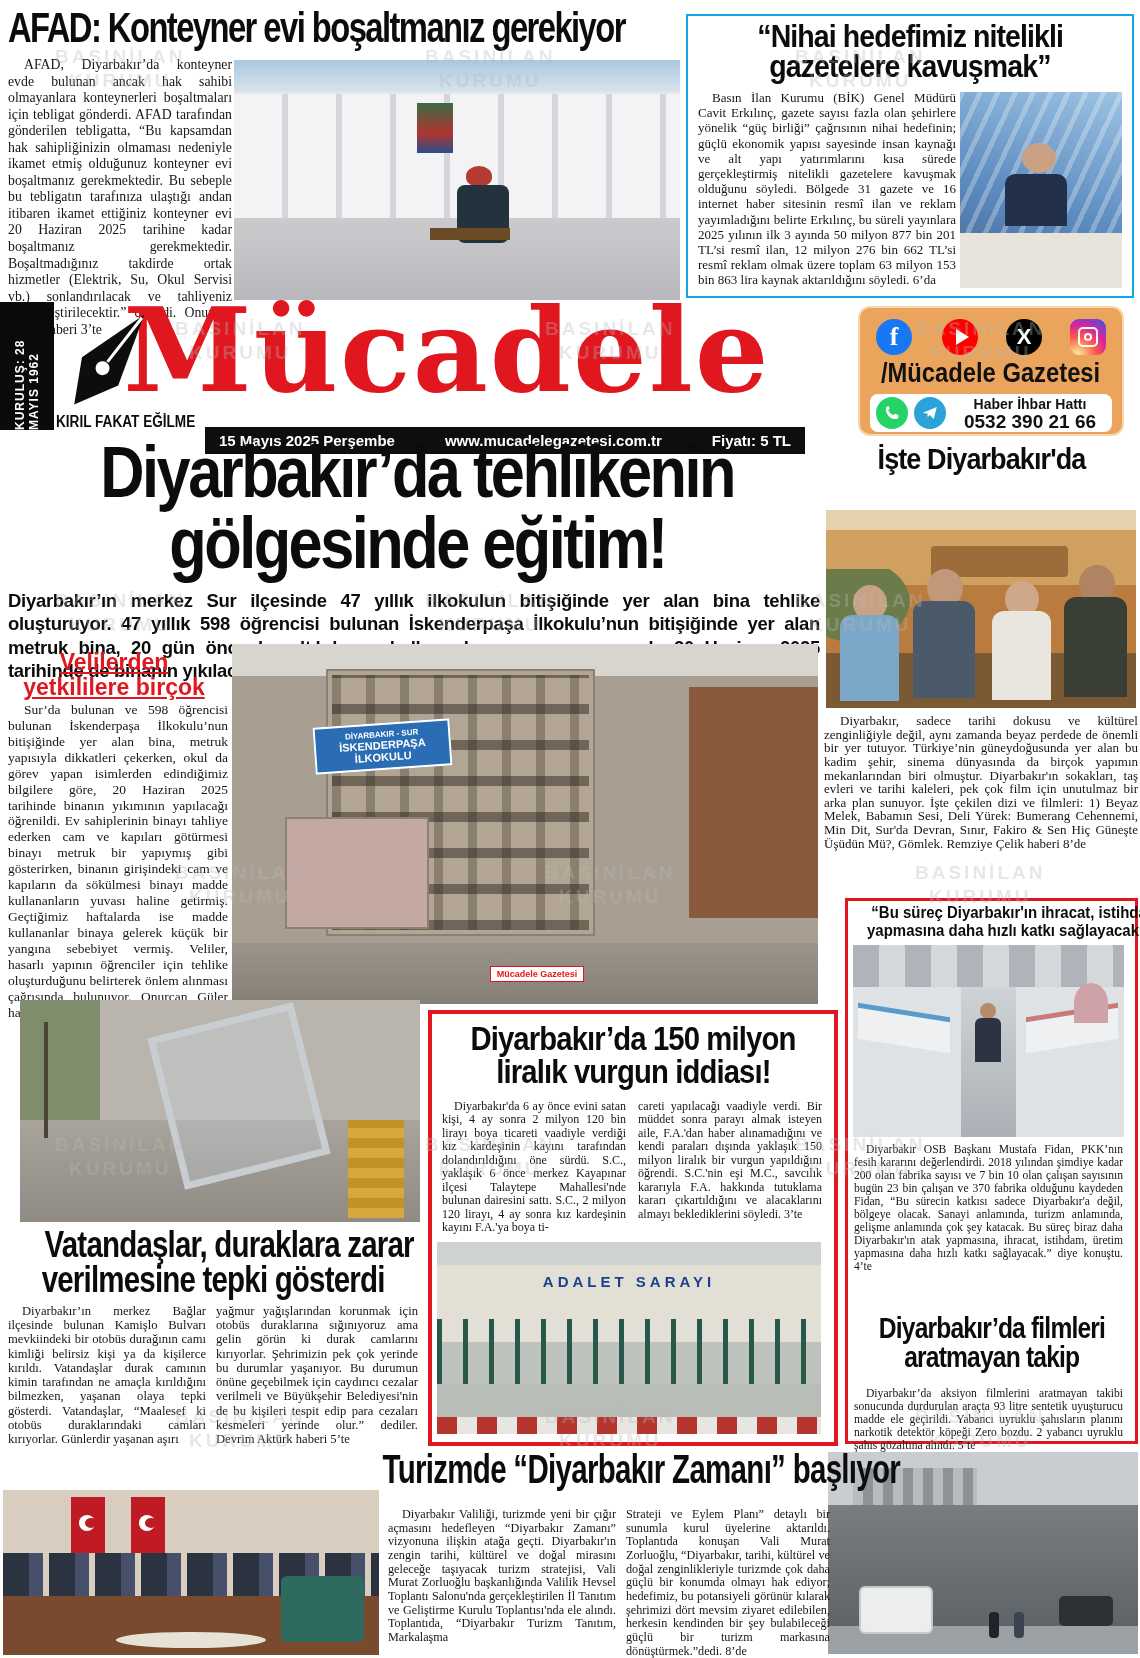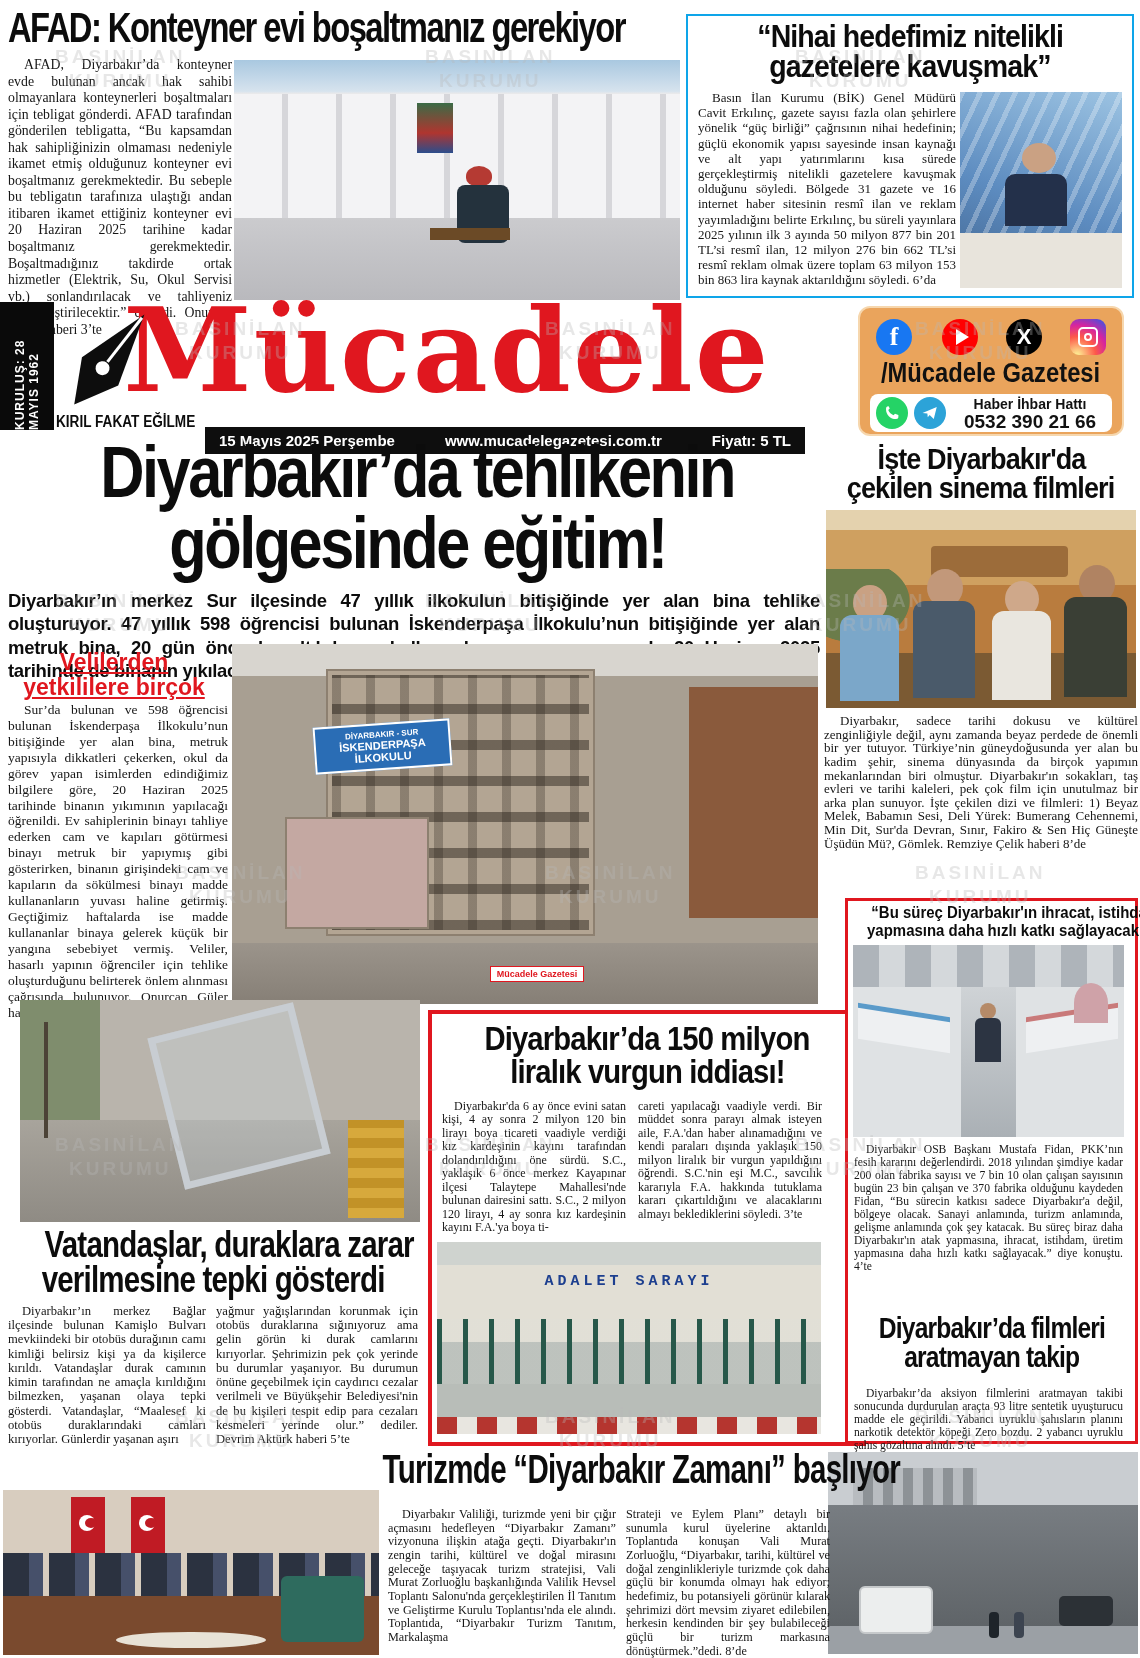--- a/index.html
+++ b/index.html
@@ -142,37 +142,36 @@
     <div class="abs" style="left:36%;top:8%;width:34%;height:64%;border:7px solid #c8cdd2;transform:rotate(-14deg);background:rgba(210,228,238,.25);"></div>
     <div class="abs" style="left:6%;top:10%;width:4px;height:52%;background:#4c4337;"></div>
   </div>
   <div class="abs hl ctr" style="left:4px;top:1228px;width:414px;font-size:36px;">
     <div><span class="sq" style="transform:scaleX(.82);letter-spacing:-1px;">Vatandaşlar, duraklara zarar</span></div>
     <div><span class="sq" style="transform:scaleX(.82);letter-spacing:-1px;">verilmesine tepki gösterdi</span></div>
   </div>
   <div class="abs serif" style="left:8px;top:1304px;width:198px;font-size:12.6px;line-height:1.13;text-indent:14px;">Diyarbakır’ın merkez Bağlar ilçesinde bulunan Kamişlo Bulvarı mevkiindeki bir otobüs durağının camı kimliği belirsiz kişi ya da kişilerce kırıldı. Vatandaşlar durak camının kimin tarafından ne amaçla kırıldığını bilmezken, yaşanan olaya tepki gösterdi. Vatandaşlar, “Maalesef ki otobüs duraklarındaki camları kırıyorlar. Günlerdir yaşanan aşırı</div>
   <div class="abs serif" style="left:216px;top:1304px;width:202px;font-size:12.6px;line-height:1.13;">yağmur yağışlarından korunmak için otobüs duraklarına sığınıyoruz ama gelin görün ki durak camlarını kırıyorlar. Şehrimizin pek çok yerinde bu durumlar yaşanıyor. Bu durumun önüne geçebilmek için caydırıcı cezalar verilmeli ve Büyükşehir Belediyesi'nin de bu kişileri tespit edip para cezaları kesmeleri yerinde olur.” dediler. Devrim Aktürk haberi 5’te</div>
 
-  <div class="redbox" style="left:428px;top:1010px;width:402px;height:428px;padding-left:28px;">
+  <div class="redbox" style="left:428px;top:1010px;width:402px;height:428px;">
     <div class="abs hl ctr" style="left:0;top:8px;width:100%;font-size:34px;">
       <div><span class="sq" style="transform:scaleX(.86);letter-spacing:-1px;">Diyarbakır’da 150 milyon</span></div>
       <div><span class="sq" style="transform:scaleX(.86);letter-spacing:-1px;">liralık vurgun iddiası!</span></div>
     </div>
     <div class="abs serif" style="left:10px;top:86px;width:184px;font-size:12px;line-height:1.12;text-indent:12px;">Diyarbakır'da 6 ay önce evini satan kişi, 4 ay sonra 2 milyon 120 bin lirayı boya ticareti vaadiyle verdiği kız kardeşinin kayını tarafından dolandırıldığını öne sürdü. S.C., yaklaşık 6 önce merkez Kayapınar ilçesi Talaytepe Mahallesi'nde bulunan dairesini sattı. S.C., 2 milyon 120 lirayı, 4 ay sonra kız kardeşinin kayını F.A.'ya boya ti-</div>
     <div class="abs serif" style="left:206px;top:86px;width:184px;font-size:12px;line-height:1.12;">careti yapılacağı vaadiyle verdi. Bir müddet sonra parayı almak isteyen aile, F.A.'dan haber alınamadığını ve kendi paraları dışında yaklaşık 150 milyon liralık bir vurgun yapıldığını öğrendi. S.C.'nin eşi M.C., savcılık kararıyla F.A. hakkında tutuklama kararı çıkartıldığını ve alacaklarını almayı beklediklerini söyledi. 3’te</div>
     <div class="photo" style="left:5px;top:228px;width:384px;height:192px;background:linear-gradient(180deg,#cfd3cf 0 12%,#e2dfd5 12% 52%,#b8bdb8 52% 100%);">
-      <div class="abs ctr" style="left:14%;top:16%;width:72%;font-family:Liberation Mono, monospace;font-weight:bold;font-size:15px;letter-spacing:4px;color:#1d3f8f;">ADALET SARAYI</div>
+      <div class="abs ctr" style="left:14%;top:16%;width:72%;font-family:Liberation Sans, sans-serif;font-weight:bold;font-size:15px;letter-spacing:4px;color:#1d3f8f;">ADALET SARAYI</div>
       <div class="abs" style="left:0;top:40%;right:0;height:34%;background:repeating-linear-gradient(90deg,#27584a 0 5px,rgba(220,225,220,.15) 5px 26px);"></div>
       <div class="abs" style="left:0;bottom:0;right:0;height:9%;background:repeating-linear-gradient(90deg,#b5352f 0 20px,#e8e6e0 20px 40px);"></div>
     </div>
   </div>
 
   <div class="abs hl ctr" style="left:824px;top:444px;width:314px;font-size:30px;">
     <div><span class="sq" style="transform:scaleX(.9);letter-spacing:-1px;">İşte Diyarbakır'da</span></div>
-    <div><span class="sq" style="transform:scaleX(.9);letter-spacing:-1px;">çekilen sinema filmleri</span></div>
   </div>
   <div class="photo" style="left:826px;top:510px;width:310px;height:198px;background:linear-gradient(180deg,#e4d2ae 0 10%,#cfa060 10% 38%,#b97c3e 38% 72%,#7b5a33 72% 100%);">
     <div class="abs" style="left:0;top:30%;width:30%;height:40%;background:radial-gradient(ellipse at 30% 40%,#6b7c4a 0 60%,transparent 61%);"></div>
     <div class="abs" style="left:34%;top:18%;width:44%;height:16%;background:#9c6c3a;border-radius:4px;"></div>
     <div class="abs" style="left:2%;bottom:0;width:24%;height:62%;">
       <div class="abs" style="left:28%;top:0;width:34px;height:36px;border-radius:50%;background:#c9a183;"></div>
       <div class="abs" style="left:10%;top:30px;width:80%;height:70%;border-radius:12px 12px 0 0;background:#7ba7c9;"></div>
     </div>
     <div class="abs" style="left:26%;bottom:0;width:24%;height:70%;">
       <div class="abs" style="left:28%;top:0;width:36px;height:38px;border-radius:50%;background:#c2987a;"></div>

